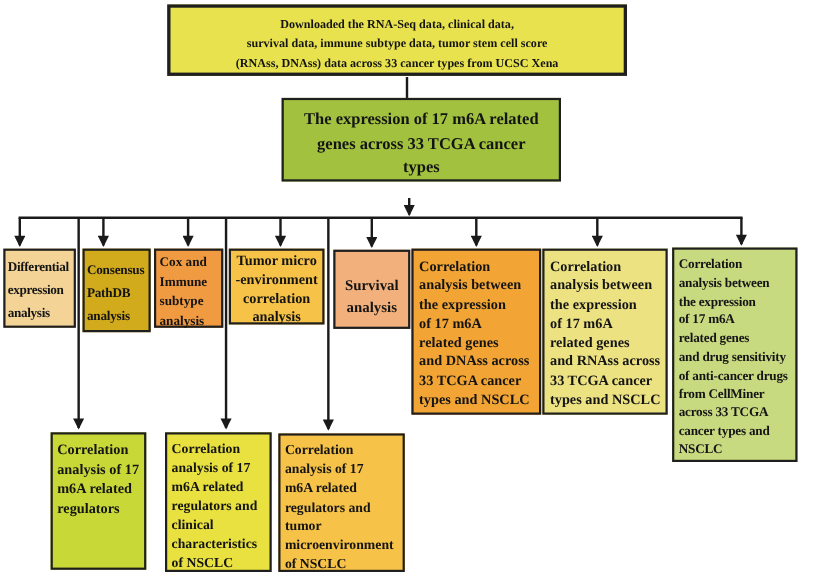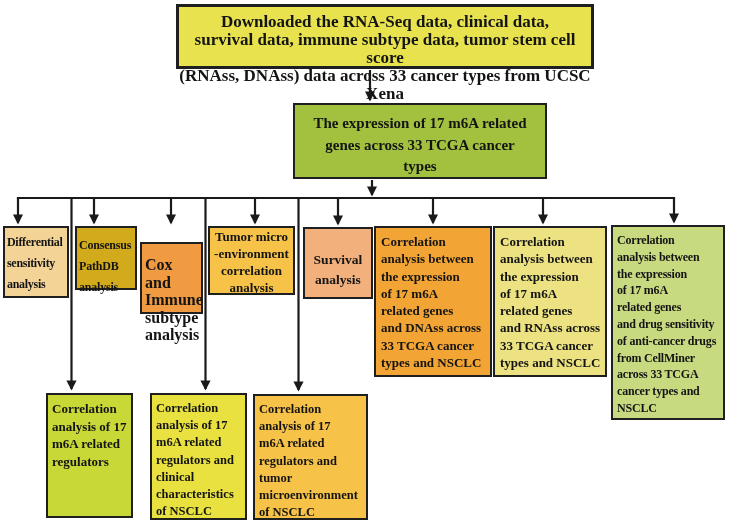--- a/index.html
+++ b/index.html
@@ -16,31 +16,31 @@
     border:2px solid #1f1f1f;
     color:#141414;
     font-weight:bold;
     white-space:pre-line;
     line-height:17px;
     font-size:13px;
   }
   svg.wires{position:absolute;left:0;top:0;pointer-events:none;}
 
   
-  .n-top      {left:176px; top:4px;   width:418px; height:65px;  border-width:3px;
-               text-align:center; font-size:17px; line-height:18px; padding-top:6px;}
-  .n-expr     {left:256px; top:103px; width:254px; height:76px;  border-width:2.5px;
-               text-align:center; font-size:15px;  line-height:21.5px; padding-top:8px;margin-left:37px;}
+  .n-top      {left:152px; top:4px;   width:418px; height:65px;  border-width:3px;
+               text-align:center; font-size:11px; line-height:18px; padding-top:6px;}
+  .n-expr     {left:256px; top:89px; width:254px; height:76px;  border-width:2.5px;
+               text-align:center; font-size:15px;  line-height:21.5px; padding-top:8px;}
 
   .n-diff     {left:3px;   top:226px; width:66px;  height:72px; font-size:12px; line-height:21px;
                letter-spacing:-0.3px; padding:4px 1px 0 2px;}
-  .n-cons     {left:75px;  top:226px; width:62px;  height:64px; font-size:12px; line-height:21px;
+  .n-cons     {left:75px;  top:226px; width:62px;  height:76px; font-size:12px; line-height:21px;
                letter-spacing:-0.2px; padding:7px 1px 0 2px;}
-  .n-cox      {left:140px; top:242px; width:63px;  height:72px; font-size:16px; line-height:17.5px;
-               padding:12px 1px 0 3px;}
+  .n-cox      {left:140px; top:226px; width:63px;  height:72px; font-size:12px; line-height:17.5px;
+               padding:2px 1px 0 3px;}
   .n-tumor    {left:208px; top:226px; width:87px;  height:69px; font-size:13px; line-height:17px;
                text-align:center; padding-top:0;}
   .n-surv     {left:303px; top:227px; width:70px;  height:72px; font-size:13.5px; line-height:20px;
                text-align:center; padding-top:21px;}
   .n-dnass    {left:374px; top:226px; width:118px; height:151px; font-size:13px; line-height:17.3px;
                padding:5px 1px 0 5px;}
   .n-rnass    {left:493px; top:226px; width:114px; height:151px; font-size:13px; line-height:17.3px;
                padding:5px 1px 0 5px;}
   .n-drug     {left:611px; top:225px; width:114px; height:195px; font-size:12px; line-height:16.8px;
                letter-spacing:-0.2px; padding:5px 1px 0 4px;}
@@ -85,21 +85,21 @@
 
   <div class="node n-top" style="background-color: rgb(231, 226, 78);">Downloaded the RNA-Seq data, clinical data,
 survival data, immune subtype data, tumor stem cell score
 (RNAss, DNAss) data across 33 cancer types from UCSC Xena</div>
 
   <div class="node n-expr" style="background-color: rgb(162, 194, 63);">The expression of 17 m6A related
 genes across 33 TCGA cancer
 types</div>
 
   <div class="node n-diff" style="background-color: rgb(243, 212, 150);">Differential
-sensitivity
+expression
 analysis</div>
 
   <div class="node n-cons" style="background-color: rgb(210, 171, 29);">Consensus
 PathDB
 analysis</div>
 
   <div class="node n-cox" style="background-color: rgb(240, 154, 65);">Cox and
 Immune
 subtype
 analysis</div>

